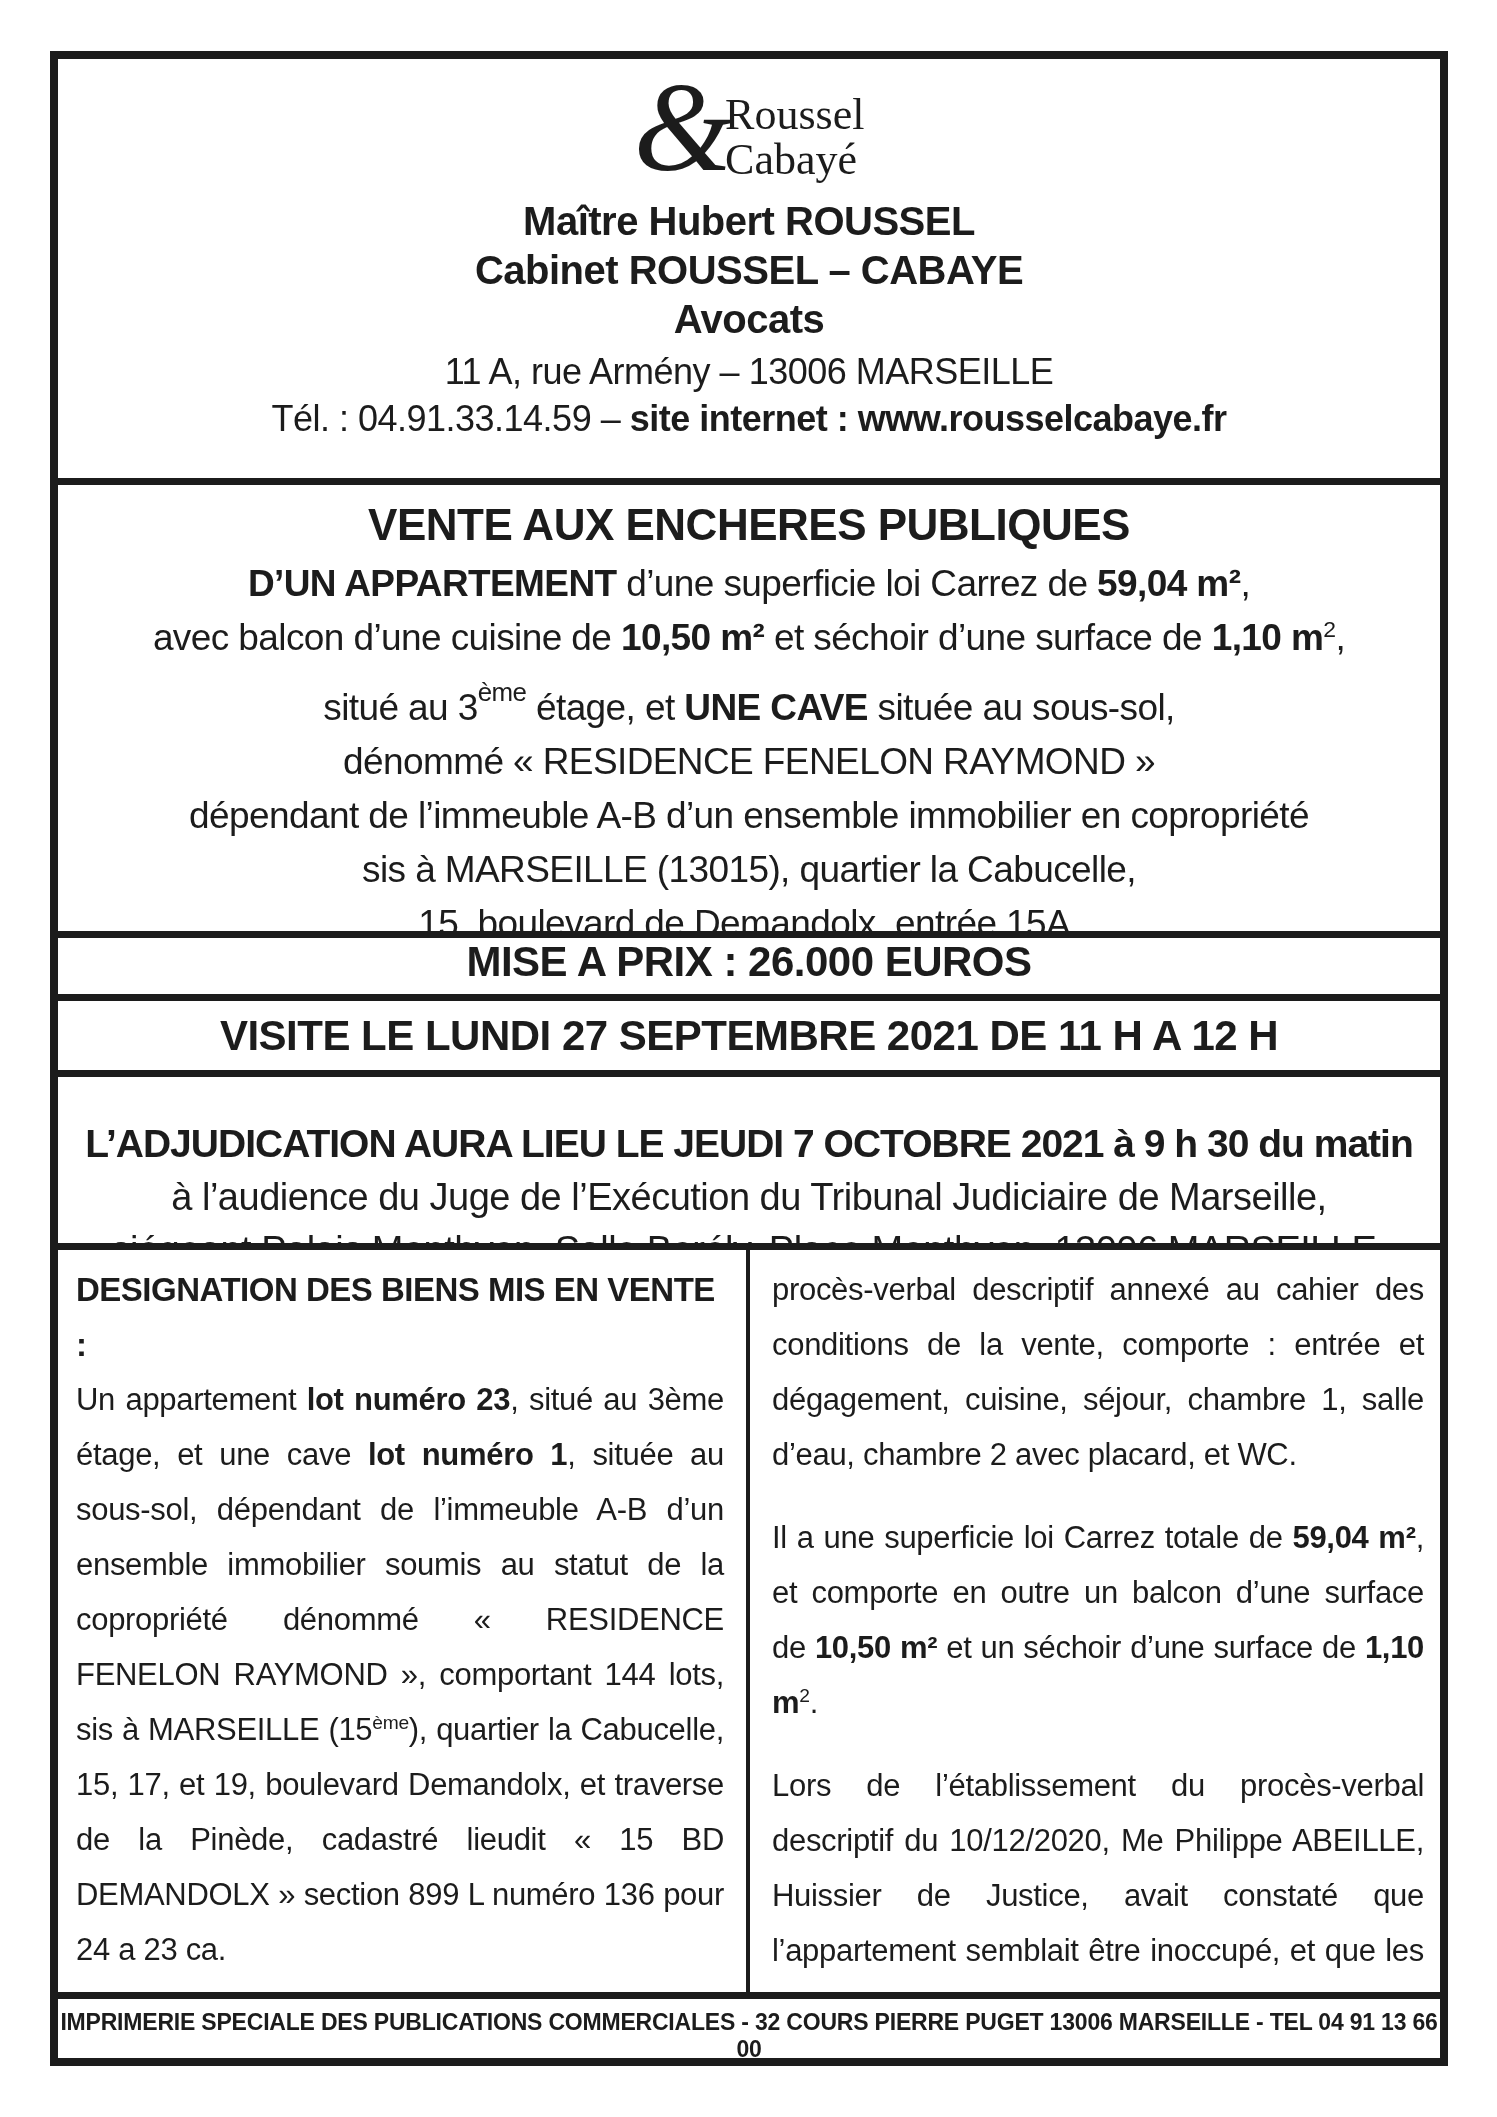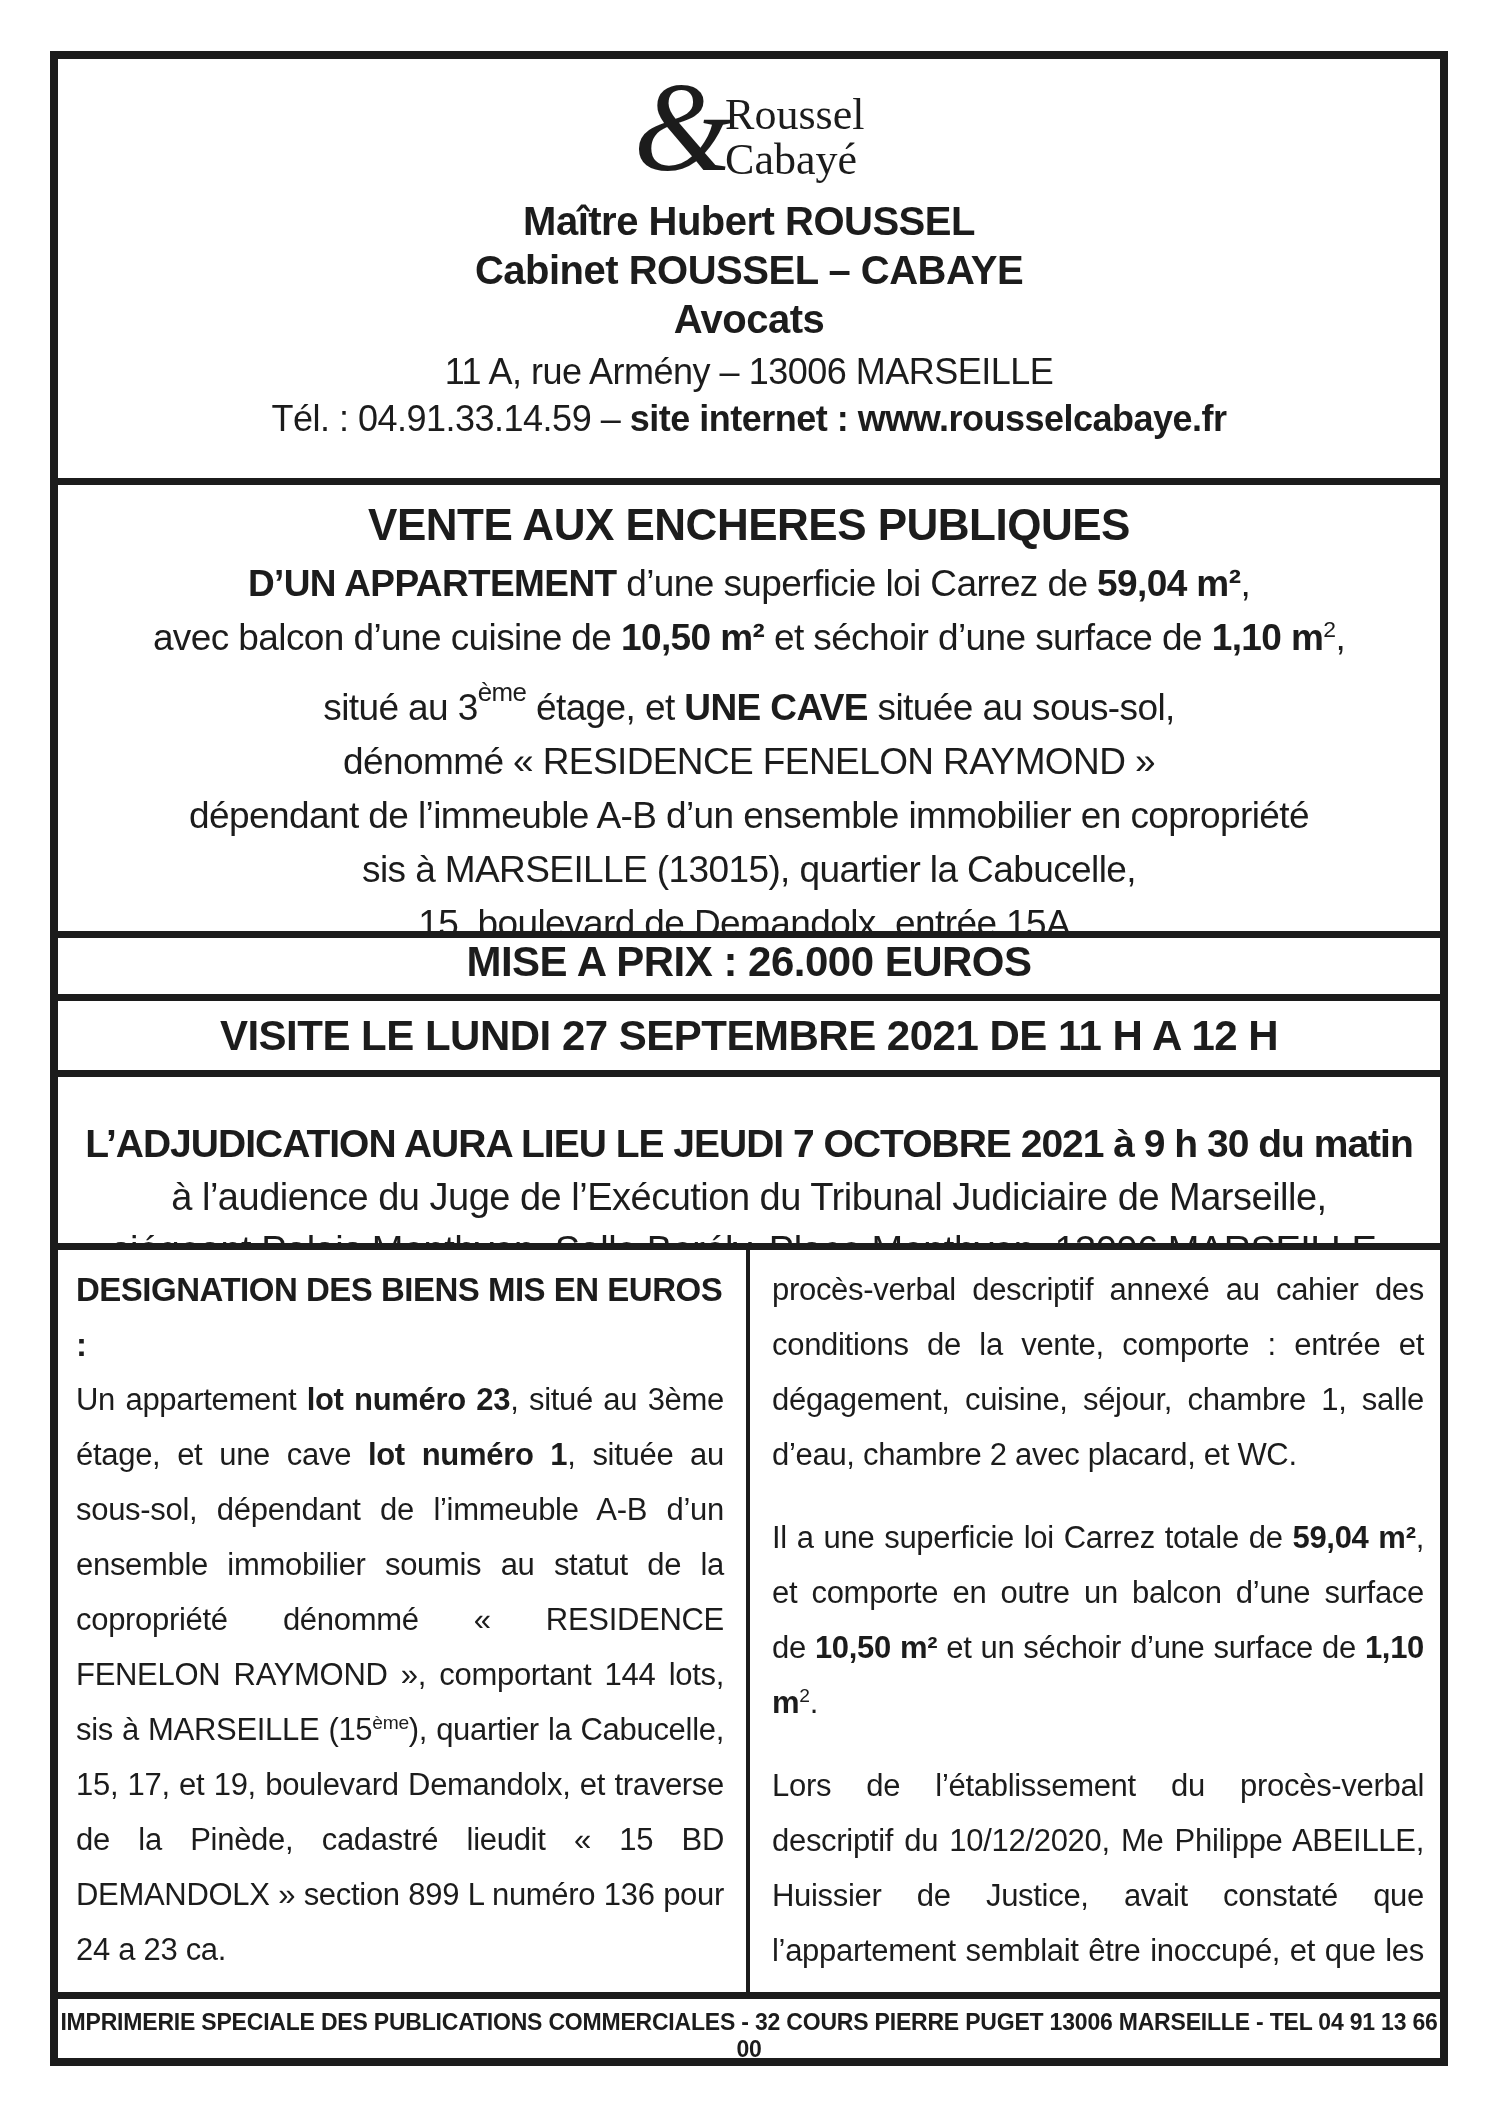--- a/index.html
+++ b/index.html
@@ -118,21 +118,21 @@
     </div>
 
     <div class="sec sec-adjudication">
       <div class="adj-l1">L’ADJUDICATION AURA LIEU LE JEUDI 7 OCTOBRE 2021 à 9 h 30 du matin</div>
       <div class="adj-l2">à l’audience du Juge de l’Exécution du Tribunal Judiciaire de Marseille,</div>
       <div class="adj-l3">siégeant Palais Monthyon, Salle Borély, Place Monthyon, 13006 MARSEILLE.</div>
     </div>
 
     <div class="sec sec-body">
       <div class="col col-left">
-        <div class="desig-heading">DESIGNATION DES BIENS MIS EN EUROS :</div>
+        <div class="desig-heading">DESIGNATION DES BIENS MIS EN VENTE :</div>
         <p class="para"><span>Un appartement </span><b>lot numéro 23</b><span>, situé au 3ème étage, et une cave </span><b>lot numéro 1</b><span>, située au sous-sol, dépendant de l’immeuble A-B d’un ensemble immobilier soumis au statut de la copropriété dénommé « RESIDENCE FENELON RAYMOND », comportant 144 lots, sis à MARSEILLE (15</span><sup class="sup-sm">ème</sup><span>), quartier la Cabucelle, 15, 17, et 19, boulevard Demandolx, et traverse de la Pinède, cadastré lieudit « 15 BD DEMANDOLX » section 899 L numéro 136 pour 24 a 23 ca.</span></p>
         <p class="para para-indent">L’appartement, plus amplement décrit dans le</p>
       </div>
       <div class="col col-right">
         <p class="para">procès-verbal descriptif annexé au cahier des conditions de la vente, comporte : entrée et dégagement, cuisine, séjour, chambre 1, salle d’eau, chambre 2 avec placard, et WC.</p>
         <p class="para"><span>Il a une superficie loi Carrez totale de </span><b>59,04 m²</b><span>, et comporte en outre un balcon d’une surface de </span><b>10,50 m²</b><span> et un séchoir d’une surface de </span><b>1,10 m</b><sup class="sup-sm">2</sup><span>.</span></p>
         <p class="para">Lors de l’établissement du procès-verbal descriptif du 10/12/2020, Me Philippe ABEILLE, Huissier de Justice, avait constaté que l’appartement semblait être inoccupé, et que les lieux étaient meublés mais sans réelle présence d’effets personnels. Il</p>
       </div>
     </div>
 

